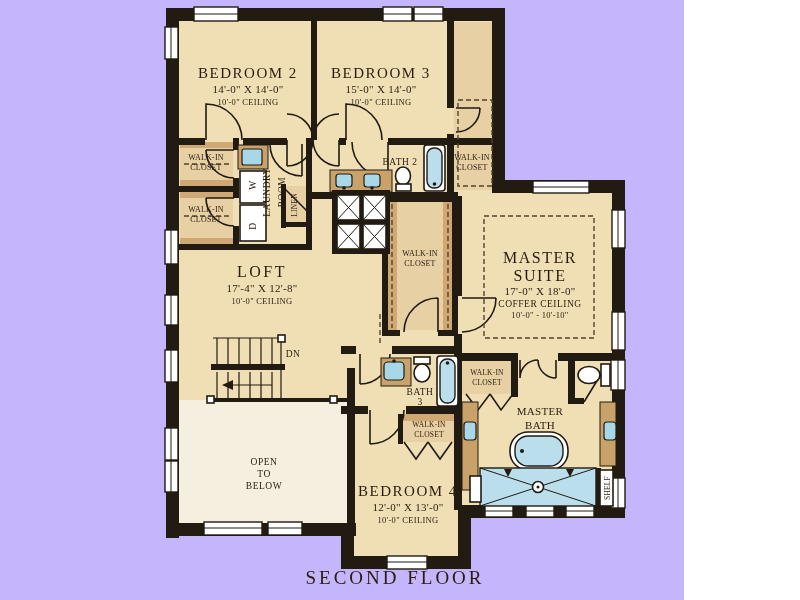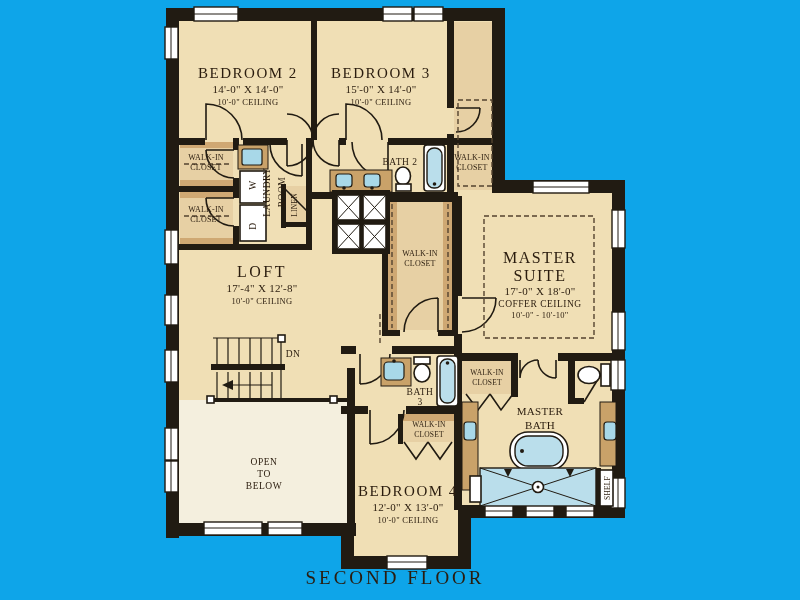--- a/index.html
+++ b/index.html
@@ -1,16 +1,16 @@
 <!DOCTYPE html>
 <html><head>
 <meta charset="utf-8">
 <style>
   html,body{margin:0;padding:0;background:#ffffff;}
-  #stage{position:relative;width:800px;height:600px;background:#0ea5e9;overflow:hidden;
+  #stage{position:relative;width:684px;height:600px;background:#c4b5fd;overflow:hidden;
          font-family:"Liberation Serif",serif;}
   svg{display:block;}
   .txt{fill:#2a1c0e;}
   .name{font-size:15px;letter-spacing:1.5px;}
   .big{font-size:16px;letter-spacing:2.5px;}
   .mast{font-size:16px;letter-spacing:1.5px;}
   .dims{font-size:11px;letter-spacing:.3px;}
   .ceil{font-size:8.5px;letter-spacing:.3px;}
   .lbl{font-size:8px;letter-spacing:.2px;}
   .lbl9{font-size:9.5px;letter-spacing:.5px;}

